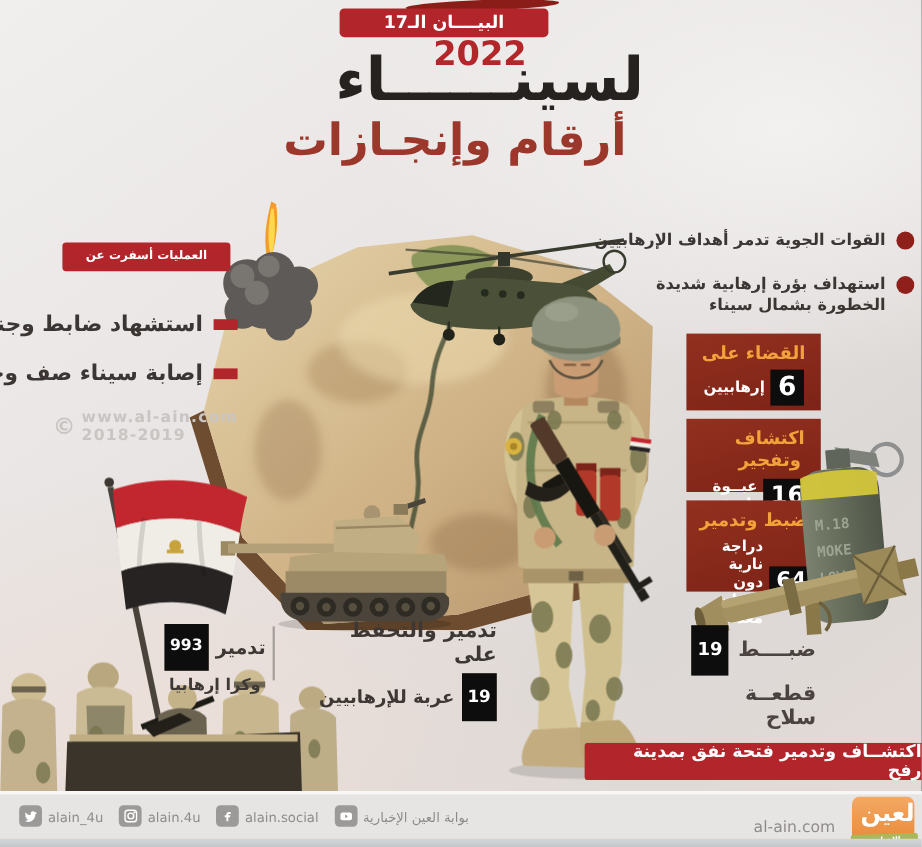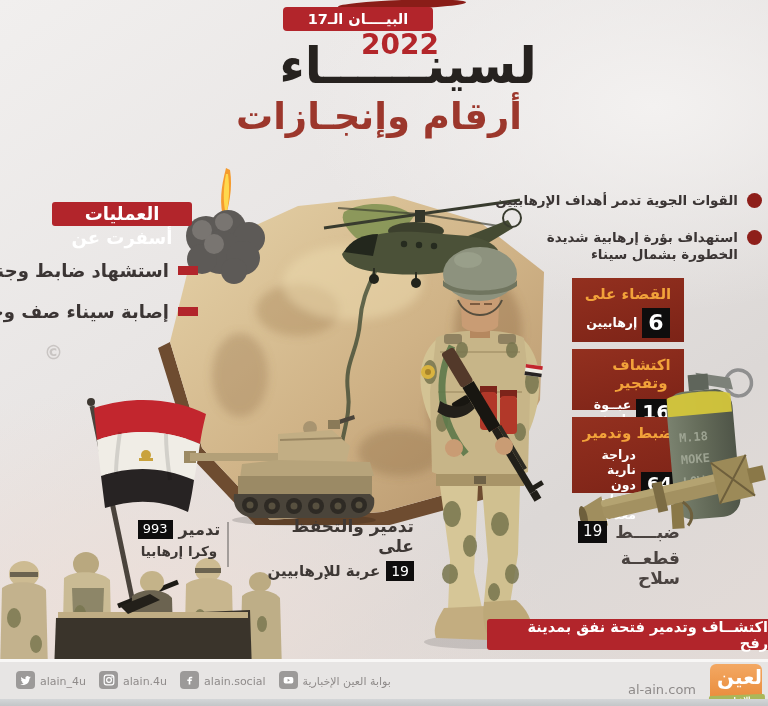--- a/index.html
+++ b/index.html
@@ -9,32 +9,32 @@
     background:
       radial-gradient(90% 55% at 18% 88%, rgba(238,223,216,.85), rgba(238,223,216,0) 60%),
       radial-gradient(70% 45% at 85% 15%, rgba(243,241,240,1), rgba(243,241,240,0) 65%),
       linear-gradient(145deg,#f1efee 0%,#e8e5e4 38%,#dcd8d6 72%,#e4dbd7 100%);
   }
   .abs{ position:absolute; }
   .rtl{ direction:rtl; unicode-bidi:isolate; }
 
   
   #swoosh{ left:338px; top:0; width:128px; height:9px; background:#8a1d18; border-radius:50%; transform:rotate(-2deg); z-index:7; }
-  #badge{ left:283px; top:7px; width:150px; height:24px; background:#b2252b; border-radius:4px;
+  #badge{ left:283px; top:7px; width:174px; height:24px; background:#b2252b; border-radius:4px;
           color:#fff; font-size:14.5px; font-weight:bold; text-align:center; line-height:24px; z-index:7; }
   #title{ left:262px; top:32px; width:292px; height:70px; color:#26221f; font-size:50px; font-weight:bold;
           text-align:center; line-height:68px; z-index:7; }
   #title .year{ position:absolute; left:86px; top:-2px; width:104px; text-align:center;
           color:#b3262a; font-size:28px; font-weight:bold; line-height:30px; }
   #subtitle{ left:233px; top:92px; width:292px; color:#9c372c; font-size:37px; font-weight:bold;
           text-align:center; line-height:50px; z-index:7; }
 
   
   #left-banner{ left:52px; top:202px; width:140px; height:24px; background:#b2252b; border-radius:3px;
-          color:#fff; font-size:18px; font-weight:bold; text-align:center; line-height:24px; z-index:7; }
+          color:#fff; font-size:10px; font-weight:bold; text-align:center; line-height:24px; z-index:7; }
   .l-item{ display:flex; direction:rtl; align-items:center; z-index:7; }
   .l-dash{ width:20px; height:9px; background:#b2252b; margin-left:9px; flex:0 0 auto; }
   .l-text{ color:#3b3534; font-size:18px; font-weight:bold; text-align:right; white-space:nowrap; }
   #l-item-0{ left:24px; top:260px; width:174px; }
   #l-item-1{ left:16px; top:301px; width:182px; }
 
   #watermark{ left:44px; top:341px; display:flex; align-items:center; color:#c9c5c3; font-weight:bold; z-index:7; }
   #watermark .c{ font-size:19px; margin-right:5px; }
   #watermark .wl{ font-size:13px; letter-spacing:1px; line-height:15px; }
 
@@ -55,21 +55,21 @@
   .srow{ display:flex; direction:rtl; align-items:center; justify-content:center; gap:5px; margin-top:5px; }
   .sval{ background:#0e0d0d; color:#fff; font-weight:bold; text-align:center; padding:1px 6px; line-height:1.25; }
   .slabel{ color:#fff; font-size:12.5px; font-weight:bold; text-align:right; line-height:1.2; }
   #sbox-0{ height:64px; } #sbox-0 .sval{ font-size:22px; }
   #sbox-1{ height:61px;padding-left:33px; } #sbox-1 .sval{ font-size:20px; } #sbox-1 .slabel{ width:42px; }
   #sbox-2{ height:76px; } #sbox-2 .sval{ font-size:18px; } #sbox-2 .slabel{ width:66px; }
 
   
   .inl{ direction:rtl; color:#3e3835; font-weight:bold; z-index:7; }
   .inl .row{ display:flex; direction:rtl; align-items:center; gap:8px; }
-  .nbox{ background:#0e0d0d; color:#fff; font-weight:normal; padding:1px 5px; line-height:1.3; }
+  .nbox{ background:#0e0d0d; color:#fff; font-weight:bold; padding:11px 5px; line-height:1.3; }
   #weapons-stat{ left:576px; top:521px; width:104px; font-size:17px; color:#4a4340; }
   #weapons-stat .nbox{ font-size:15px; }
   #weapons-stat .row2{ margin-top:5px; text-align:right; }
   #dens-stat{ left:134px; top:520px; width:90px; font-size:16px; text-align:center; }
   #dens-stat .row{ justify-content:center; gap:6px; }
   #dens-stat .nbox{ font-size:13px; }
   #dens-stat .row2{ margin-top:4px; font-size:13.5px; }
   #stat-divider{ left:227px; top:522px; width:2px; height:45px; background:#a39d9a; z-index:7; }
   #vehicles-stat{ left:250px; top:516px; width:164px; font-size:17px; text-align:right; }
   #vehicles-stat .row{ justify-content:flex-start; gap:6px; margin-top:5px; font-size:15px; }
@@ -356,20 +356,24 @@
   <div id="l-item-0" class="abs l-item">
     <span class="l-dash"></span>
     <span class="l-text">استشهاد ضابط وجندي</span>
   </div>
   <div id="l-item-1" class="abs l-item">
     <span class="l-dash"></span>
     <span class="l-text">إصابة سيناء صف وجندي</span>
   </div>
   <div id="watermark" class="abs">
     <span class="c">©</span>
+    <span class="wl">
+      <span>www.al-ain.com</span><br>
+      <span>2018-2019</span>
+    </span>
   </div>
 
   <div id="r-item-1" class="abs r-item">
     <span class="r-dot"></span>
     <span class="r-text">استهداف بؤرة إرهابية شديدة الخطورة بشمال سيناء</span>
   </div>
   <div id="r-item-0" class="abs r-item">
     <span class="r-dot"></span>
     <span class="r-text">القوات الجوية تدمر أهداف الإرهابيين</span>
   </div>

